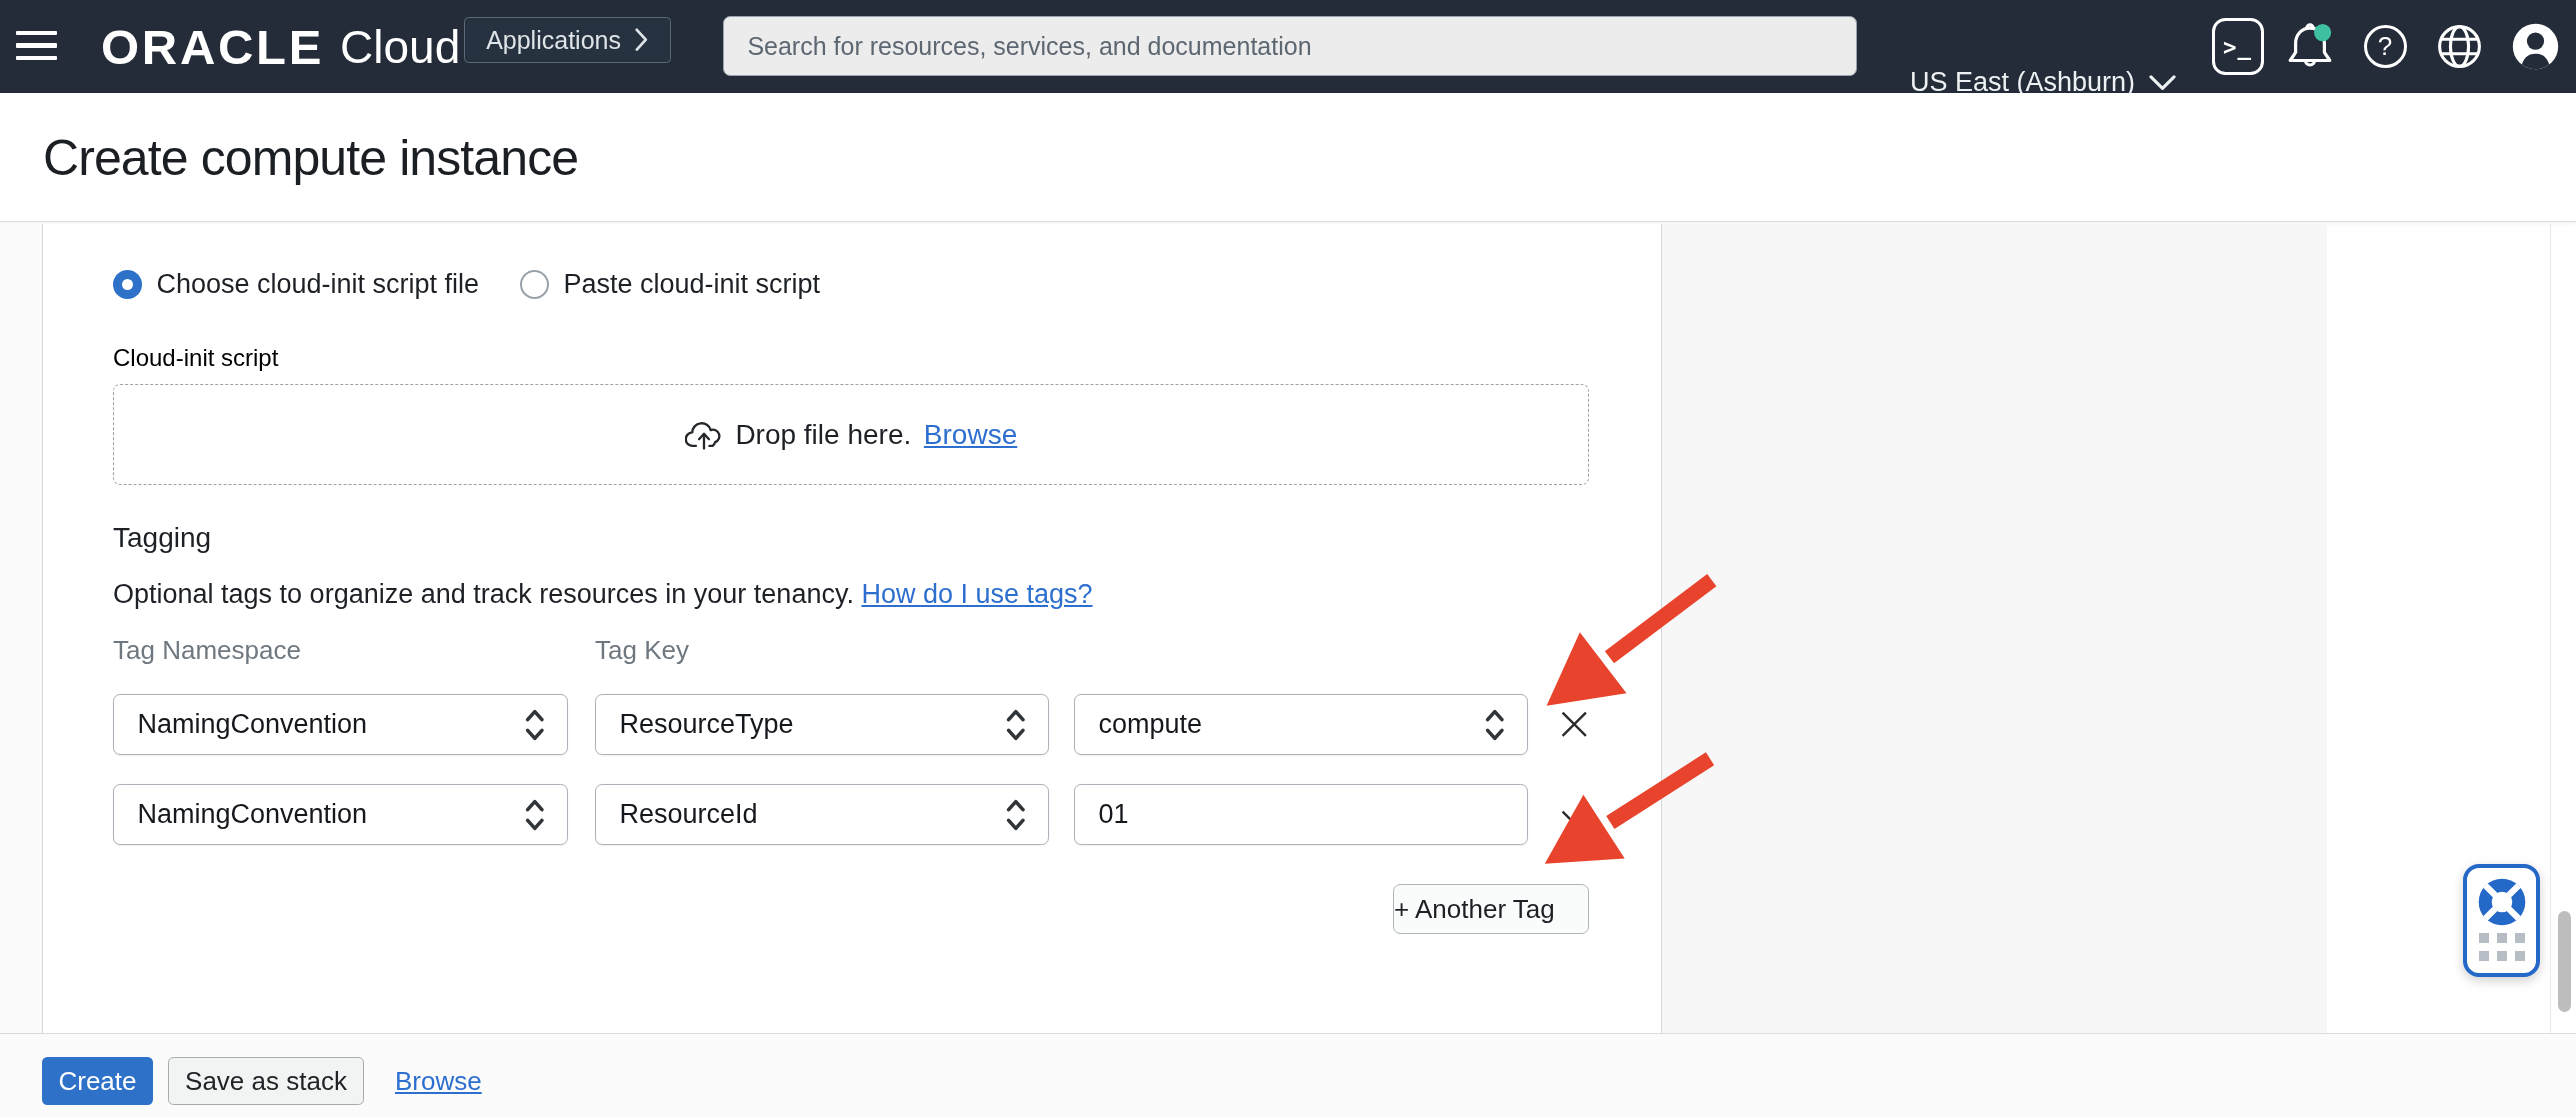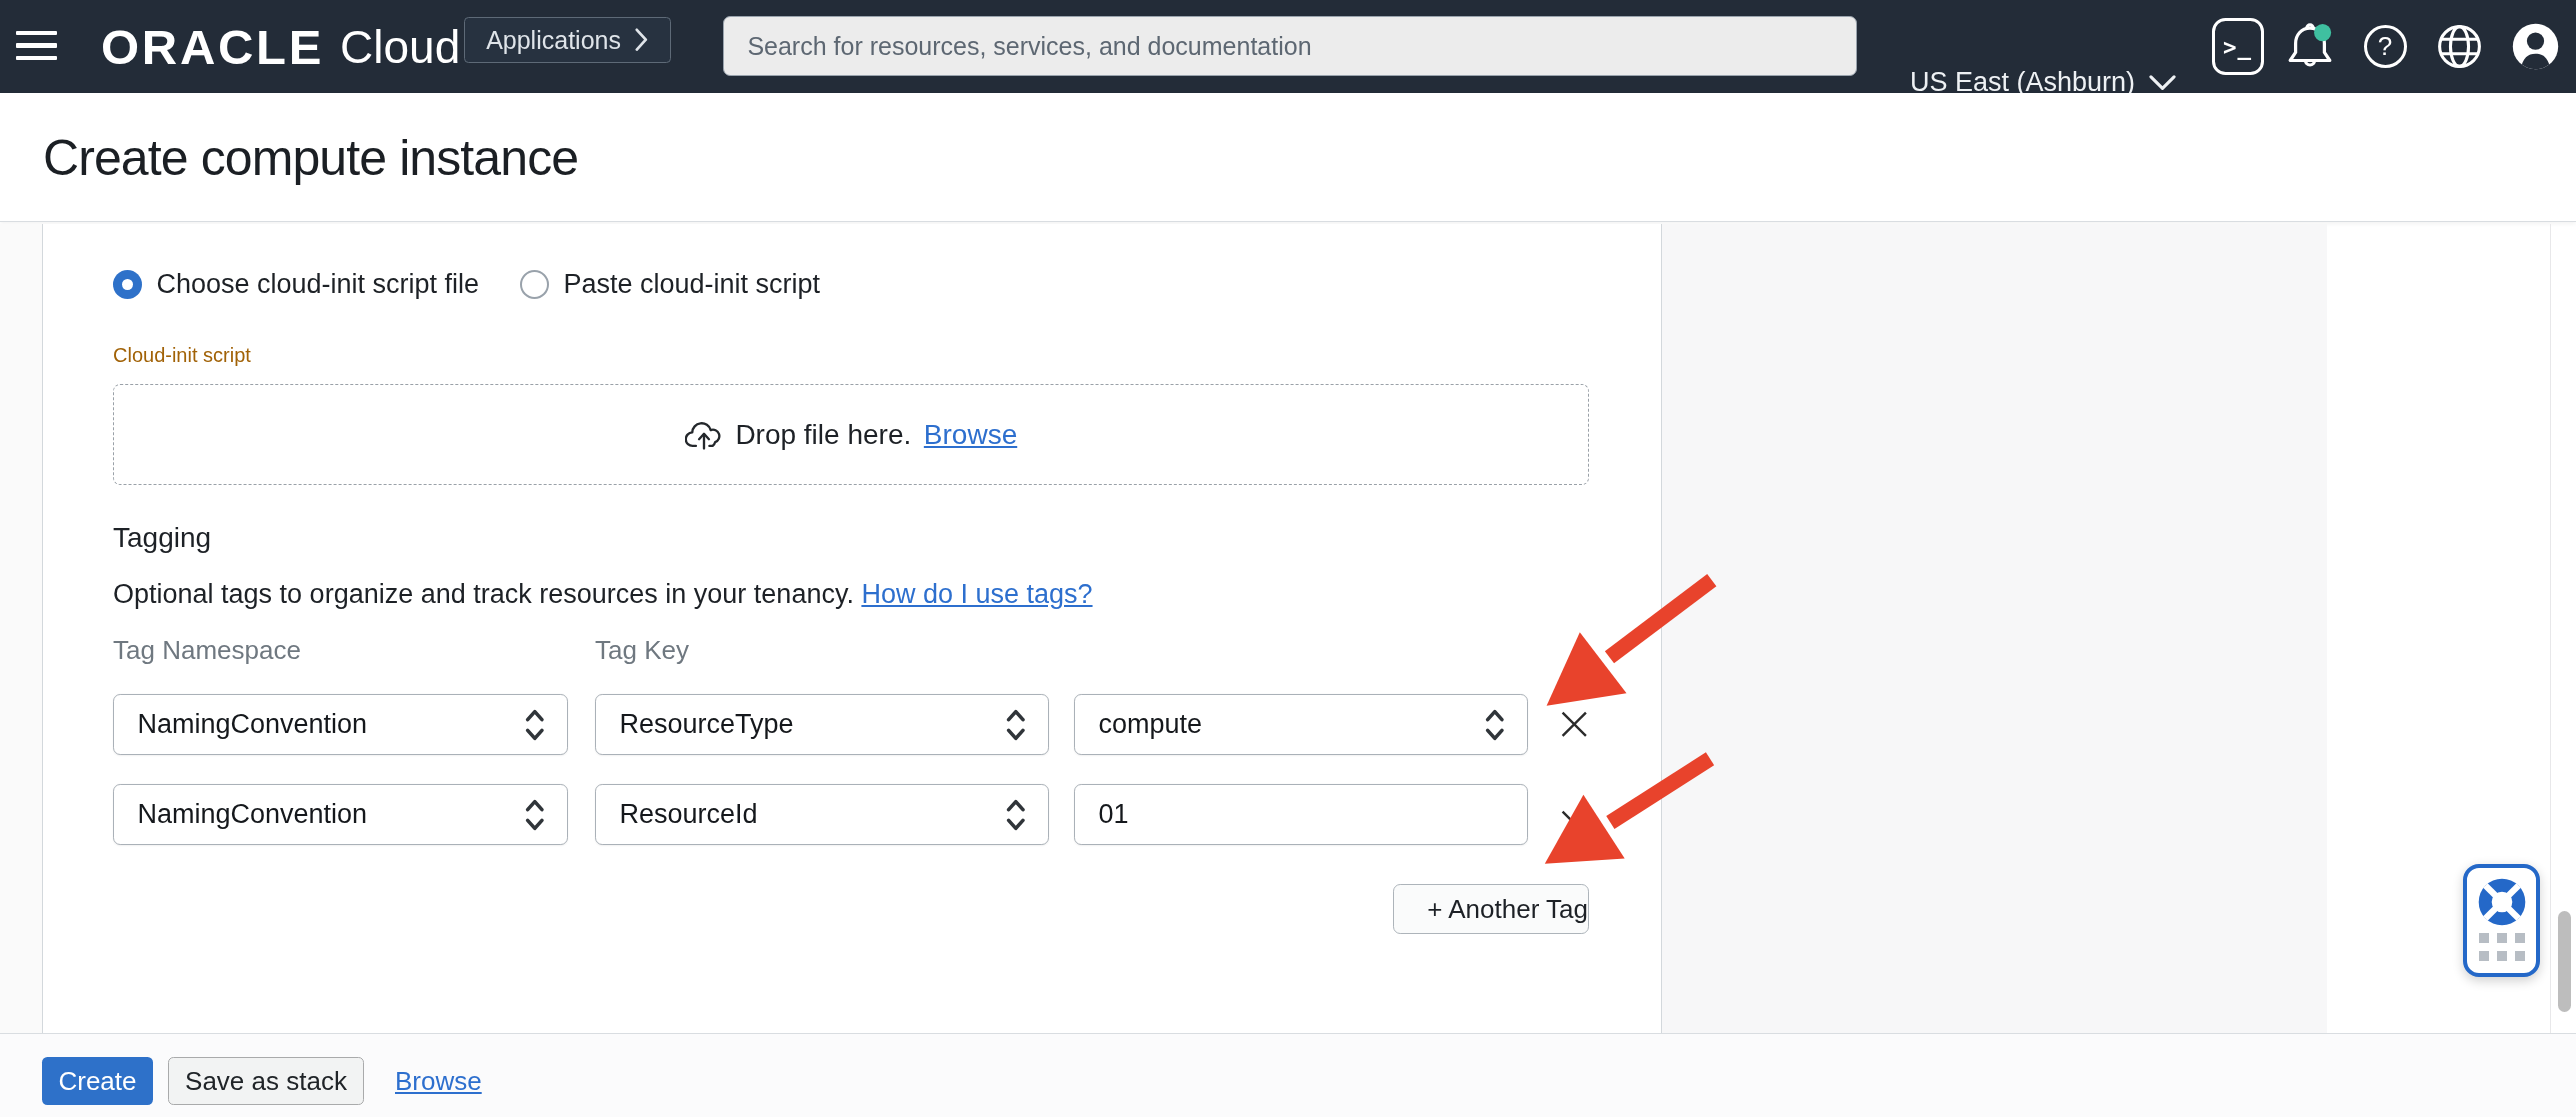--- a/index.html
+++ b/index.html
@@ -34,42 +34,42 @@
   .scroll-track { position:absolute; left:2550px; top:0; width:26px; height:809px; border-left:0.9px solid #e8e8ea; }
   .scroll-thumb { position:absolute; left:7.2px; top:687px; width:12.6px; height:101px; background:#bdbdbd; border-radius:7.2px; cursor:pointer; }
 
   .radio-row { position:absolute; left:113px; top:45px; display:flex; align-items:center; gap:41px; }
   .radio-opt { display:flex; align-items:center; gap:14.4px; font-size:27px; color:#1d2126; cursor:pointer; }
   .radio { width:29px; height:29px; border-radius:50%; flex:0 0 auto; }
   .radio.on { background:#2e71c9; position:relative; }
   .radio.on::after { content:""; position:absolute; left:9px; top:9px; width:10.8px; height:10.8px; border-radius:50%; background:#fff; }
   .radio.off { background:#fff; border:2.7px solid #99a2ab; }
 
-  .script-label { position:absolute; left:113px; top:120px; font-size:20px; color:#a16207; }
+  .script-label { position:absolute; left:113px; top:120px; font-size:24px; color:#000000; }
   .dropzone { position:absolute; left:113px; top:160px; width:1476px; height:101px; border:1.8px dashed #9aa1a8; border-radius:7.2px; background:#fff; display:flex; align-items:center; justify-content:center; gap:12.6px; font-size:28px; color:#1d2126; }
   .link { color:#2d6fce; text-decoration:underline; cursor:pointer; }
 
   .tagging-heading { position:absolute; left:113px; top:298px; font-size:28px; color:#1d2126; }
   .tagging-desc { position:absolute; left:113px; top:355px; font-size:27px; color:#1d2126; }
 
   .col-label { position:absolute; top:411px; font-size:26px; color:#6f7880; }
   .col-ns  { left:113px; }
   .col-key { left:595px; }
   .col-val { left:1074px; }
 
   .selectbox { position:absolute; height:61px; background:#fff; border:1.8px solid #aab1b8; border-radius:7.2px; display:flex; align-items:center; padding:0 59px 0 23.4px; font-size:27px; color:#15181c; cursor:pointer; box-shadow:0 0.9px 1.8px rgba(0,0,0,.06); }
   .selectbox .updown { position:absolute; right:21.6px; top:50%; transform:translateY(-50%); }
   .textbox { position:absolute; height:61px; background:#fff; border:1.8px solid #aab1b8; border-radius:7.2px; box-shadow:0 0.9px 1.8px rgba(0,0,0,.06); }
   .textbox input { width:100%; height:100%; border:none; outline:none; background:transparent; font-size:27px; color:#15181c; padding:0 23.4px; font-family:inherit; }
   .row1 { top:470px; } .row2 { top:560px; }
   .c1 { left:113px; width:455px; } .c2 { left:595px; width:454px; } .c3 { left:1074px; width:454px; }
   .xbtn { position:absolute; left:1556px; width:36px; height:36px; display:flex; align-items:center; justify-content:center; cursor:pointer; }
   .xbtn.x1 { top:482px; } .xbtn.x2 { top:581px; }
 
-  .another-tag { position:absolute; left:1393px; top:660px; width:196px; height:50px; background:#fafbfb; border:1.8px solid #adb4ba; border-radius:7.2px; display:flex; align-items:center; justify-content:flex-end; font-size:26px; color:#1d2126; cursor:pointer; }
+  .another-tag { position:absolute; left:1393px; top:660px; width:196px; height:50px; background:#fafbfb; border:1.8px solid #adb4ba; border-radius:7.2px; display:flex; align-items:center; justify-content:flex-start; font-size:26px; color:#1d2126; cursor:pointer; }
 
   
   .footer { position:absolute; left:0; top:1033px; width:2576px; height:84px; background:#fbfbfc; border-top:0.9px solid #d9dde1; }
   .btn-create { position:absolute; left:42px; top:23.4px; width:111px; height:48px; background:#2e71c9; border:none; border-radius:5.4px; color:#fff; font-size:26px; font-family:inherit; cursor:pointer; }
   .btn-save { position:absolute; left:168px; top:23.4px; width:196px; height:48px; background:#f2f3f3; border:1.8px solid #a9aaab; border-radius:5.4px; color:#202428; font-size:26px; font-family:inherit; cursor:pointer; }
   .cancel-link { position:absolute; left:395px; top:23.4px; height:48px; line-height:48px; font-size:26px; }
 
   
   .support-widget { position:absolute; left:2463px; top:864px; width:77px; height:113px; background:#fff; border:4.5px solid #2468c8; border-radius:16px; box-shadow:0 3.6px 10.8px rgba(0,0,0,.18); cursor:pointer; }
   .support-widget svg { position:absolute; left:50%; top:8px; transform:translateX(-50%); }

